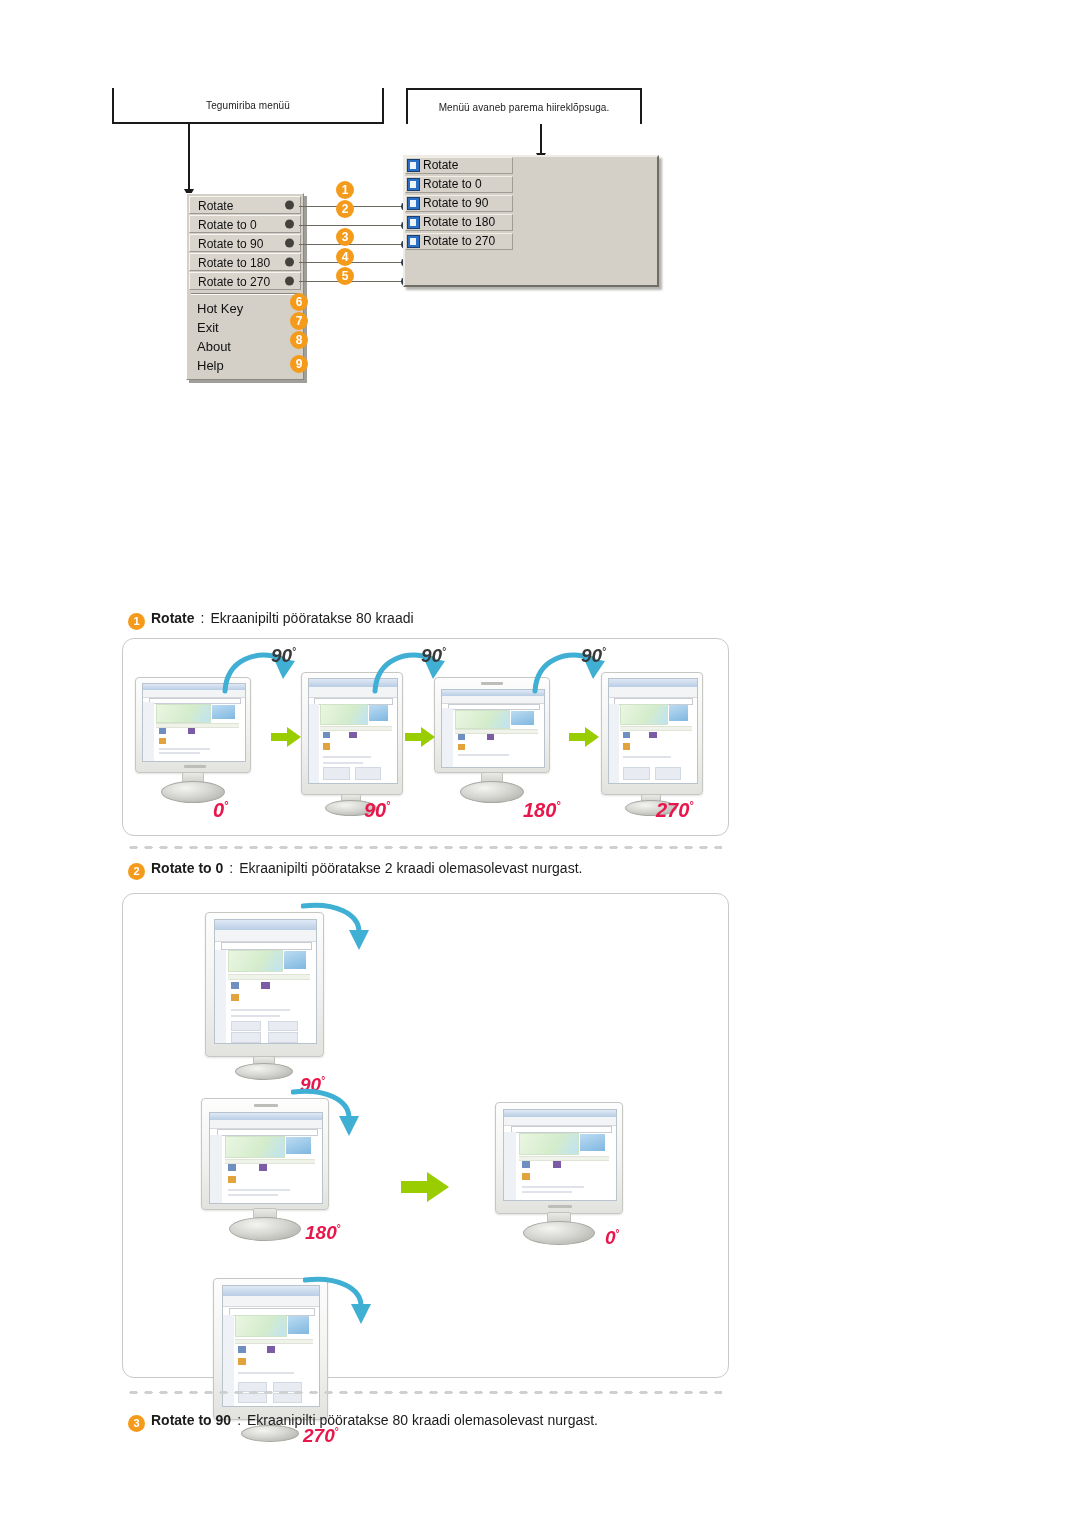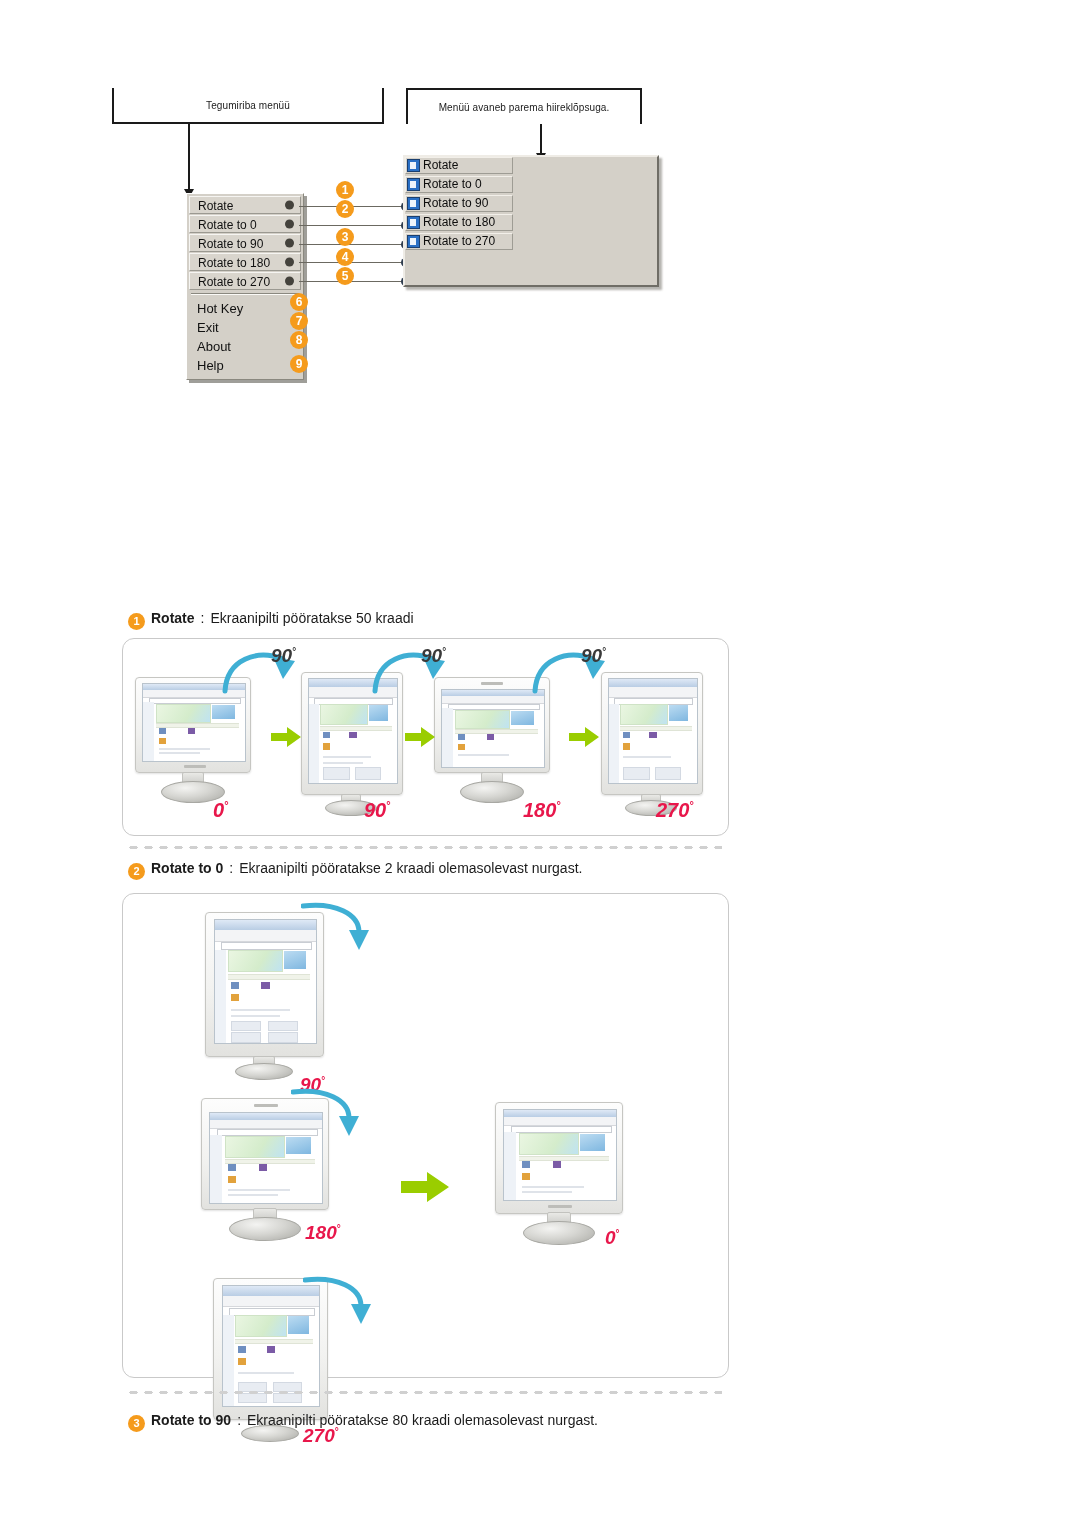--- a/index.html
+++ b/index.html
@@ -442,21 +442,21 @@
   <div class="mr-row">
     <span class="mr-icon"></span>
     <span class="mr-label">Rotate to 270</span>
   </div>
 </div>
 
 <div class="desc" style="top:610px;">
   <span class="dbadge">1</span>
   <span class="dterm">Rotate</span>
   <span>:</span>
-  <span>Ekraanipilti pööratakse 50 kraadi</span>
+  <span>Ekraanipilti pööratakse 80 kraadi</span>
 </div>
 
 <div class="panel" id="panel-1">
 
   <div class="monitor" style="left:12px; top:38px;">
     <div class="mon-bezel" style="width:116px; height:96px;">
       <div class="mon-screen" style="left:6px; top:5px; width:104px; height:79px;">
         <div class="wp">
           <div class="wp-title"></div>
             <div class="wp-tool"></div>

